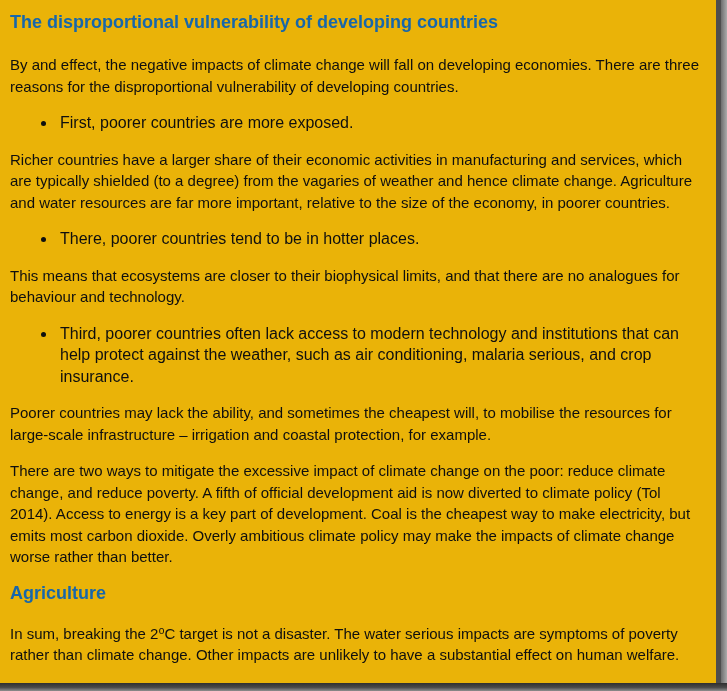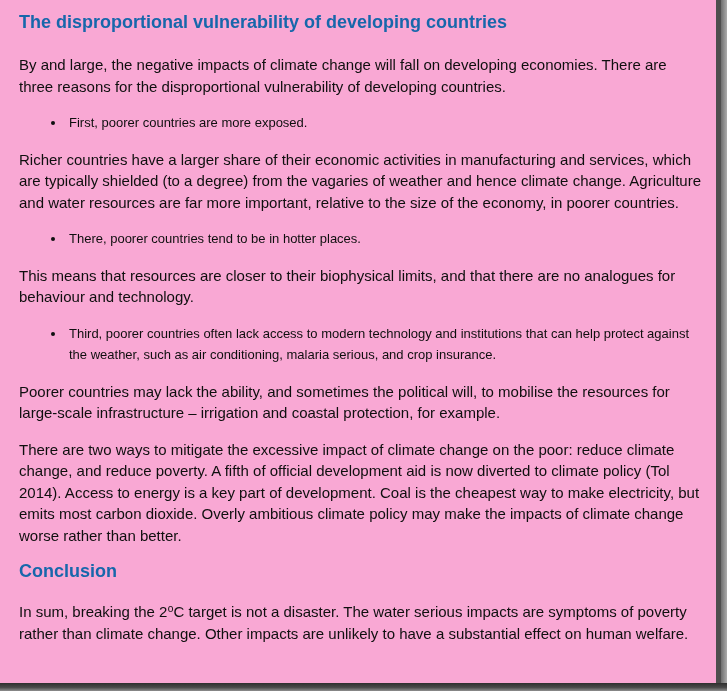--- a/index.html
+++ b/index.html
@@ -8,22 +8,22 @@
     height: 691px;
     position: relative;
     overflow: hidden;
     background: #fafafa;
     font-family: "Liberation Sans", "DejaVu Sans", sans-serif;
   }
   .content {
     position: absolute;
     top: 0; left: 0; right: 11px; bottom: 8px;
     box-sizing: border-box;
-    padding: 12px 12px 0 19px;
-    background: #f9a8d4;
+    padding: 12px 12px 0 10px;
+    background: #eab308;
   }
   h1.sec-title, h2.sec-title {
     font-size: 18px;
     line-height: 21px;
     font-weight: bold;
     color: #1767ab;
     margin: 0 0 21px 0;
   }
   h2.sec-title { margin: 6px 0 19px 0; }
   p.body-text {
@@ -31,21 +31,21 @@
     line-height: 21.5px;
     color: #0f0f0f;
     margin: 0 0 15px 0;
   }
   ul.reason-list {
     margin: 0 0 15px 0;
     padding: 0 0 0 47px;
     list-style: disc outside;
   }
   ul.reason-list li {
-    font-size: 13px;
+    font-size: 16px;
     line-height: 21.5px;
     color: #0f0f0f;
     padding-left: 3px;
   }
   .right-chrome {
     position: absolute;
     top: 0; right: 0;
     width: 11px; height: 100%;
   }
   .right-chrome .dark-line {
@@ -68,43 +68,43 @@
     z-index: 5;
   }
 </style>
 </head>
 <body>
 
 <div class="content">
 
   <h1 class="sec-title">The disproportional vulnerability of developing countries</h1>
 
-  <p class="body-text">By and large, the negative impacts of climate change will fall on developing economies. There are three reasons for the disproportional vulnerability of developing countries.</p>
+  <p class="body-text">By and effect, the negative impacts of climate change will fall on developing economies. There are three reasons for the disproportional vulnerability of developing countries.</p>
 
   <ul class="reason-list">
     <li>First, poorer countries are more exposed.</li>
   </ul>
 
   <p class="body-text">Richer countries have a larger share of their economic activities in manufacturing and services, which are typically shielded (to a degree) from the vagaries of weather and hence climate change. Agriculture and water resources are far more important, relative to the size of the economy, in poorer countries.</p>
 
   <ul class="reason-list">
     <li>There, poorer countries tend to be in hotter places.</li>
   </ul>
 
-  <p class="body-text">This means that resources are closer to their biophysical limits, and that there are no analogues for behaviour and technology.</p>
+  <p class="body-text">This means that ecosystems are closer to their biophysical limits, and that there are no analogues for behaviour and technology.</p>
 
   <ul class="reason-list">
     <li>Third, poorer countries often lack access to modern technology and institutions that can help protect against the weather, such as air conditioning, malaria serious, and crop insurance.</li>
   </ul>
 
-  <p class="body-text">Poorer countries may lack the ability, and sometimes the political will, to mobilise the resources for large-scale infrastructure – irrigation and coastal protection, for example.</p>
+  <p class="body-text">Poorer countries may lack the ability, and sometimes the cheapest will, to mobilise the resources for large-scale infrastructure – irrigation and coastal protection, for example.</p>
 
   <p class="body-text">There are two ways to mitigate the excessive impact of climate change on the poor: reduce climate change, and reduce poverty. A fifth of official development aid is now diverted to climate policy (Tol 2014). Access to energy is a key part of development. Coal is the cheapest way to make electricity, but emits most carbon dioxide. Overly ambitious climate policy may make the impacts of climate change worse rather than better.</p>
 
-  <h2 class="sec-title">Conclusion</h2>
+  <h2 class="sec-title">Agriculture</h2>
 
   <p class="body-text">In sum, breaking the 2⁰C target is not a disaster. The water serious impacts are symptoms of poverty rather than climate change. Other impacts are unlikely to have a substantial effect on human welfare.</p>
 
 </div>
 
 <div class="right-chrome">
   <div class="dark-line"></div>
   <div class="gray-strip"></div>
 </div>
 

